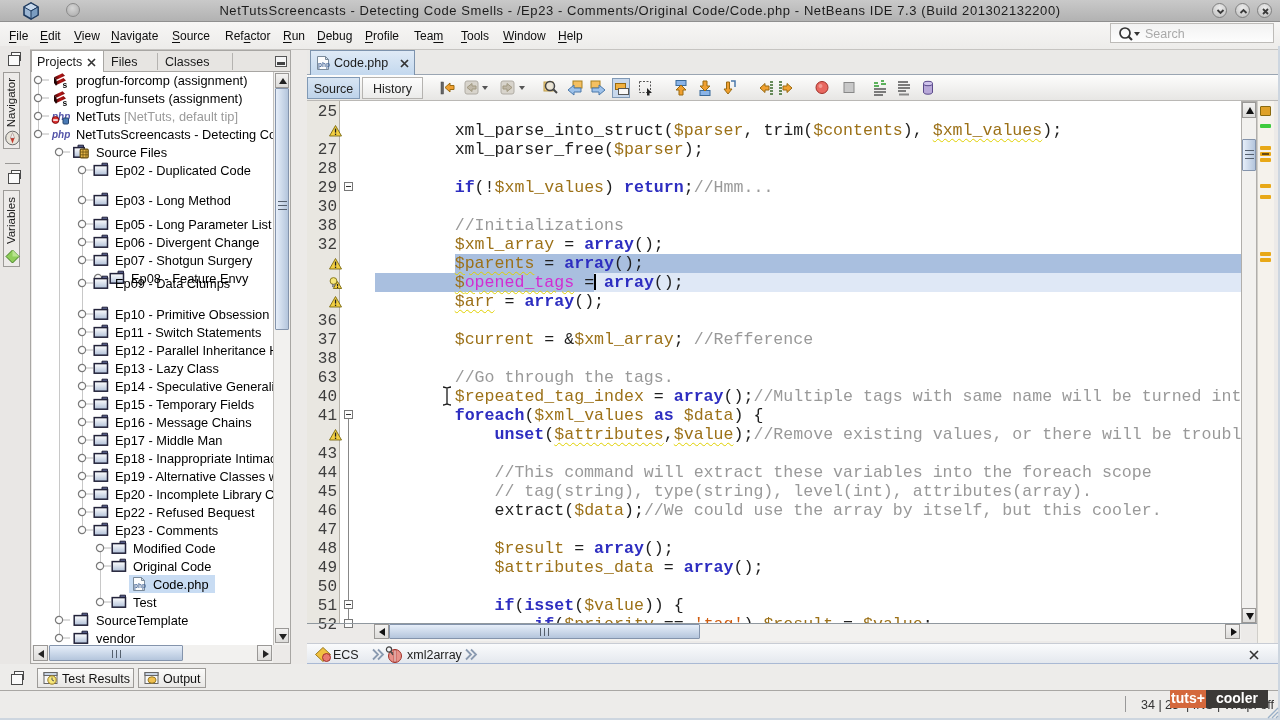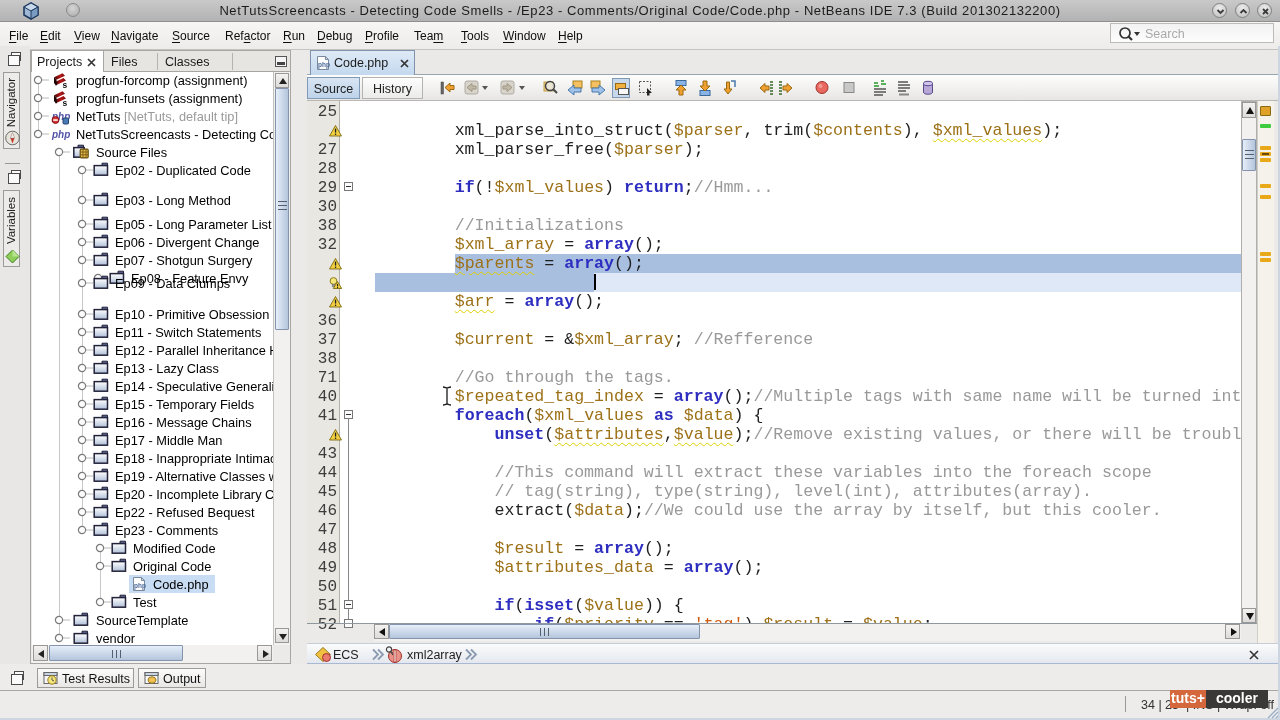--- a/index.html
+++ b/index.html
@@ -824,21 +824,21 @@
 <div class="lno" style="top:1.5px">25</div>
 <div class="lno" style="top:39.5px">27</div>
 <div class="lno" style="top:58.5px">28</div>
 <div class="lno" style="top:77.5px">29</div>
 <div class="lno" style="top:96.5px">30</div>
 <div class="lno" style="top:115.5px">38</div>
 <div class="lno" style="top:134.5px">32</div>
 <div class="lno" style="top:210.5px">36</div>
 <div class="lno" style="top:229.5px">37</div>
 <div class="lno" style="top:248.5px">38</div>
-<div class="lno" style="top:267.5px">71</div>
+<div class="lno" style="top:267.5px">63</div>
 <div class="lno" style="top:286.5px">40</div>
 <div class="lno" style="top:305.5px">41</div>
 <div class="lno" style="top:343.5px">43</div>
 <div class="lno" style="top:362.5px">44</div>
 <div class="lno" style="top:381.5px">45</div>
 <div class="lno" style="top:400.5px">46</div>
 <div class="lno" style="top:419.5px">47</div>
 <div class="lno" style="top:438.5px">48</div>
 <div class="lno" style="top:457.5px">49</div>
 <div class="lno" style="top:476.5px">50</div>
@@ -877,20 +877,21 @@
 <div class="foldbox" style="left:37px;top:518px"></div>
 <div class="abs" style="left:41px;top:318px;width:1px;height:181px;background:#888"></div>
 <div class="abs" style="left:41px;top:508px;width:1px;height:10px;background:#888"></div>
 <div id="codearea">
 <pre class="cl" style="top:19.5px">        xml_parse_into_struct(<span class="v">$parser</span>, trim(<span class="v">$contents</span>), <span class="v wavy">$xml_values</span>);</pre>
 <pre class="cl" style="top:38.5px">        xml_parser_free(<span class="v">$parser</span>);</pre>
 <pre class="cl" style="top:76.5px">        <span class="k">if</span>(!<span class="v">$xml_values</span>) <span class="k">return</span>;<span class="c">//Hmm...</span></pre>
 <pre class="cl" style="top:114.5px">        <span class="c">//Initializations</span></pre>
 <pre class="cl" style="top:133.5px">        <span class="v">$xml_array</span> = <span class="k">array</span>();</pre>
 <pre class="cl" style="top:152.5px">        <span class="v wavy">$parents</span> = <span class="k">array</span>();</pre>
+<pre class="cl" style="top:171.5px">        <span class="v wavy">$</span><span class="m wavy">opened_tags</span> = <span class="k">array</span>();</pre>
 <pre class="cl" style="top:190.5px">        <span class="v wavy">$arr</span> = <span class="k">array</span>();</pre>
 <pre class="cl" style="top:228.5px">        <span class="v">$current</span> = &amp;<span class="v">$xml_array</span>; <span class="c">//Refference</span></pre>
 <pre class="cl" style="top:266.5px">        <span class="c">//Go through the tags.</span></pre>
 <pre class="cl" style="top:285.5px">        <span class="v">$repeated_tag_index</span> = <span class="k">array</span>();<span class="c">//Multiple tags with same name will be turned into an array</span></pre>
 <pre class="cl" style="top:304.5px">        <span class="k">foreach</span>(<span class="v">$xml_values</span> <span class="k">as</span> <span class="v">$data</span>) {</pre>
 <pre class="cl" style="top:323.5px">            <span class="k">unset</span>(<span class="v wavy">$attributes</span>,<span class="v wavy">$value</span>);<span class="c">//Remove existing values, or there will be trouble</span></pre>
 <pre class="cl" style="top:361.5px">            <span class="c">//This command will extract these variables into the foreach scope</span></pre>
 <pre class="cl" style="top:380.5px">            <span class="c">// tag(string), type(string), level(int), attributes(array).</span></pre>
 <pre class="cl" style="top:399.5px">            extract(<span class="v">$data</span>);<span class="c">//We could use the array by itself, but this cooler.</span></pre>
 <pre class="cl" style="top:437.5px">            <span class="v">$result</span> = <span class="k">array</span>();</pre>

